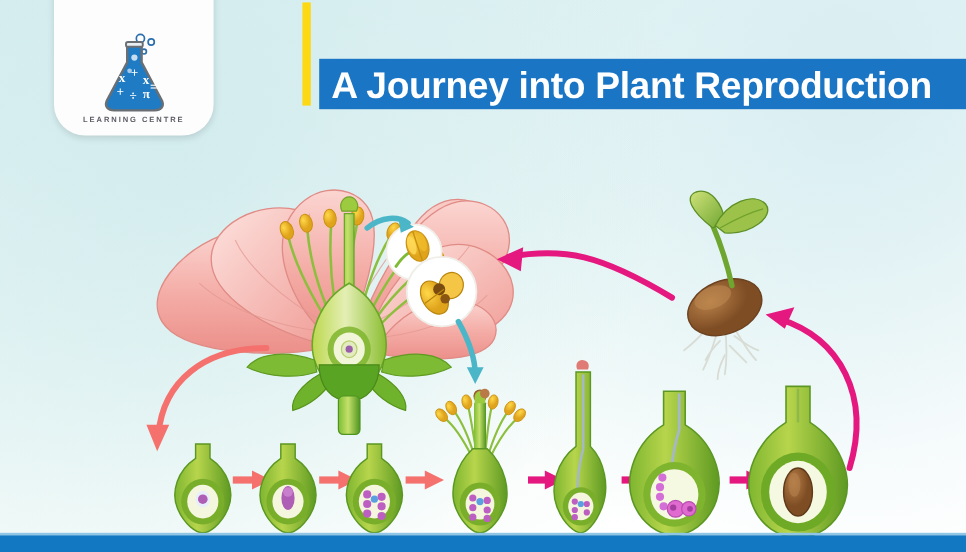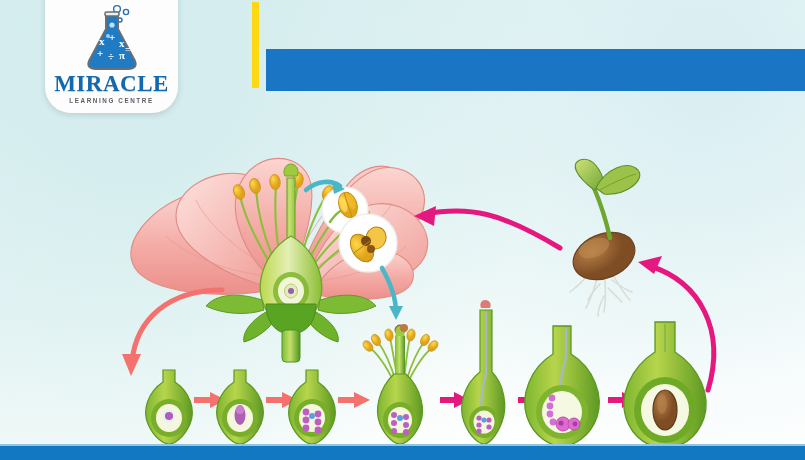--- a/index.html
+++ b/index.html
@@ -384,21 +384,21 @@
           <text x="20" y="42">x</text>
             <text x="30" y="38">+</text>
           <text x="40" y="44">x</text>
             <text x="18" y="54">+</text>
           <text x="29" y="57">÷</text>
             <text x="40" y="56">π</text>
           <text x="46" y="50">=</text>
         </g>
       </svg>
     </div>
-    <div class="logo-word">MIRACLE</div>
     <div class="logo-sub">LEARNING CENTRE</div>
   </div>
 
   <div class="title-accent"></div>
   <div class="title-band"></div>
+  <div class="title-line2">A Journey into Plant Reproduction</div>
 
   <div class="bottom-bar"></div>
 </div>
 
 </body></html>

